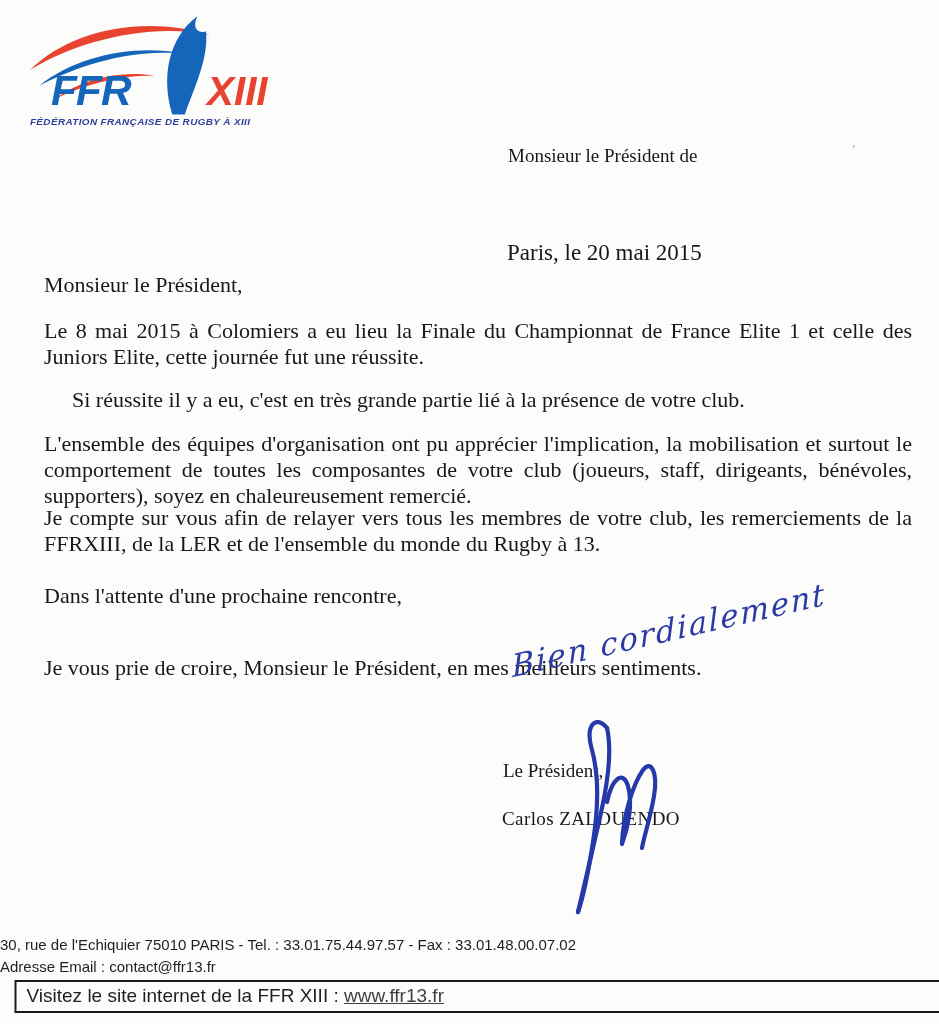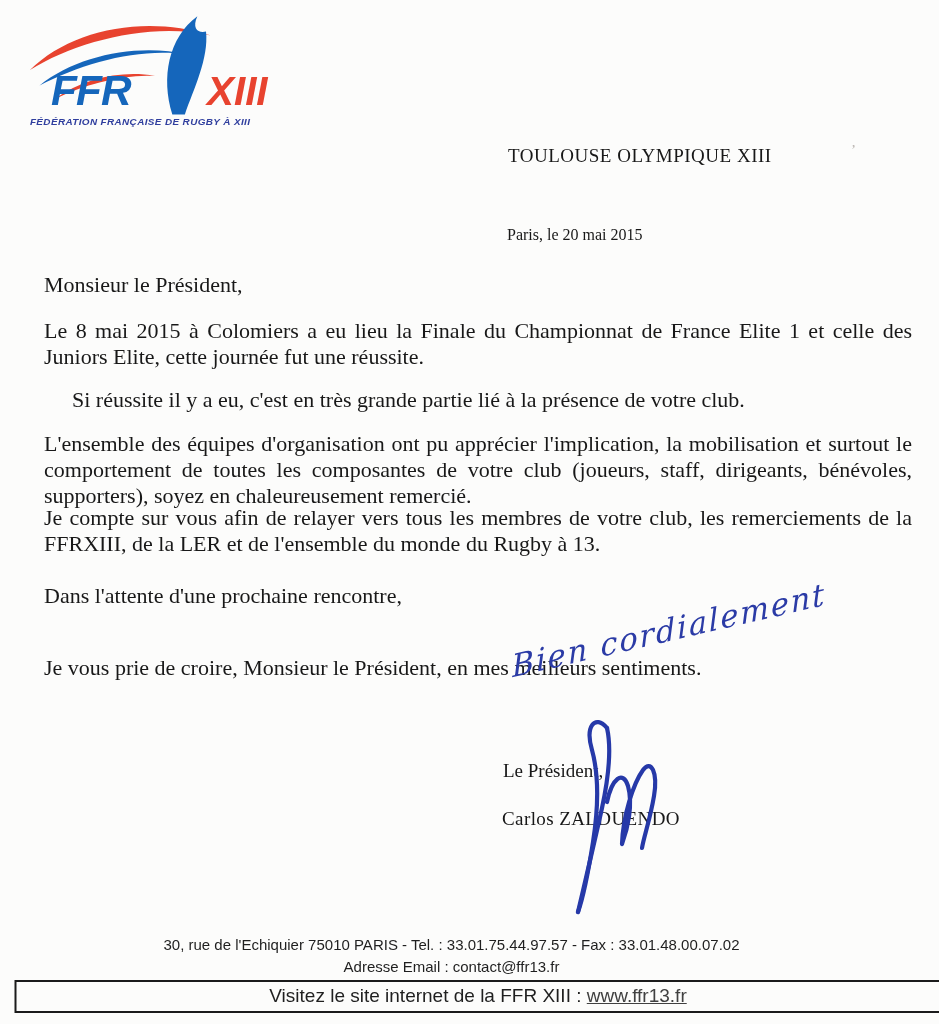--- a/index.html
+++ b/index.html
@@ -12,21 +12,21 @@
     overflow: hidden;
   }
   .abs { position: absolute; }
 
   
   .logo { left: 28px; top: 12px; width: 255px; height: 122px; }
 
   
   .recipient { left: 508px; top: 143px; font-size: 19px; line-height: 26px; }
   .recipient .caps { letter-spacing: .5px; }
-  .dateline  { left: 507px; top: 226px; font-size: 16px; }
+  .dateline  { left: 507px; top: 240px; font-size: 23px; }
 
   
   .bodytext { left: 44px; width: 868px; font-size: 22px; line-height: 26px; }
   .justify  { text-align: justify; }
   .salutation { top: 272px; }
   .p1 { top: 318px; }
   .p2 { top: 387px; margin-left: 28px; }
   .p3 { top: 431px; }
   .p4 { top: 484px; margin-top: 21px; }
   .p5 { top: 583px; }
@@ -46,21 +46,21 @@
   }
   .president-title { left: 503px; top: 760px; font-size: 19px; }
   .president-name  { left: 502px; top: 808px; font-size: 19px; letter-spacing: .4px; }
   .signature-svg   { left: 545px; top: 712px; width: 140px; height: 205px; }
 
   
   .artifact { left: 851px; top: 142px; color: #b9b4b0; font-size: 15px; }
 
   
   .footer-line {
-    left: 0; width: 903px; text-align: center;
+    left: 0; width: 903px; 
     font-family: "Liberation Sans", sans-serif;
     font-size: 15px; color: #1f1f1f;
   }
   .footer-address { top: 936px; }
   .footer-email   { top: 958px; }
   .site-box {
     top: 980px; left: 478px; transform: translateX(-50%);
     border: 2px solid #1b1b1b;
     padding: 3px 10px 4px 10px;
     font-size: 19px;
@@ -88,21 +88,21 @@
     <text x="24" y="94" font-family="Liberation Sans, sans-serif" font-style="italic" font-weight="bold" font-size="44" letter-spacing="-1" fill="#1566bb">FFR</text>
     <text x="186" y="94" font-family="Liberation Sans, sans-serif" font-style="italic" font-weight="bold" font-size="42" fill="#e8432f">XIII</text>
 
     <text x="2" y="115" font-family="Liberation Sans, sans-serif" font-style="italic" font-weight="bold" font-size="10.3" letter-spacing="0.4" fill="#2f3e9e">FÉDÉRATION FRANÇAISE DE RUGBY À XIII</text>
   </svg>
 </div>
 
 <span class="abs artifact">’</span>
 
 <div class="abs recipient">
-  <div class="caps">TOULOUSE OLYMPIQUE XIII</div>
+  <div>Monsieur le Président de</div>
 </div>
 
 <div class="abs dateline">Paris, le 20 mai 2015</div>
 
 <div class="abs bodytext salutation">Monsieur le Président,</div>
 <div class="abs bodytext p1 justify">Le 8 mai 2015 à Colomiers a eu lieu la Finale du Championnat de France Elite 1 et celle des Juniors Elite, cette journée fut une réussite.</div>
 <div class="abs bodytext p2">Si réussite il y a eu, c'est en très grande partie lié à la présence de votre club.</div>
 <div class="abs bodytext p3 justify">L'ensemble des équipes d'organisation ont pu apprécier l'implication, la mobilisation et surtout le comportement de toutes les composantes de votre club (joueurs, staff, dirigeants, bénévoles, supporters), soyez en chaleureusement remercié.</div>
 <div class="abs bodytext p4 justify">Je compte sur vous afin de relayer vers tous les membres de votre club, les remerciements de la FFRXIII, de la LER et de l'ensemble du monde du Rugby à 13.</div>
 <div class="abs bodytext p5">Dans l'attente d'une prochaine rencontre,</div>

